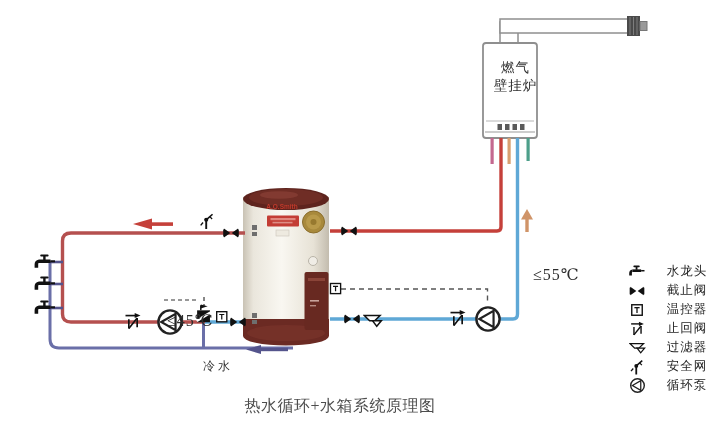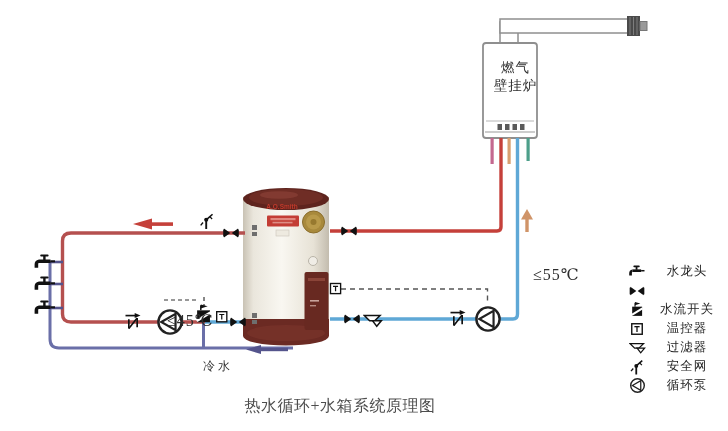--- a/index.html
+++ b/index.html
@@ -223,40 +223,41 @@
           </svg>
       </span>
       <span class="legend-label">水龙头</span>
     </div>
     <div class="legend-row">
       <span class="legend-icon-cell">
         <svg width="16" height="16" viewBox="0 0 24 24">
             <use href="#sym-stop-valve" xlink:href="#sym-stop-valve"></use>
           </svg>
       </span>
-    </div>
-    <div class="legend-row">
-      <span class="legend-icon-cell">
-        <svg width="17" height="17" viewBox="0 0 24 24">
-            <use href="#sym-flow-switch" xlink:href="#sym-flow-switch"></use>
-          </svg>
-      </span>
-      <span class="legend-label">水流开关</span>
+      <span class="legend-label">截止阀</span>
     </div>
     <div class="legend-row">
       <span class="legend-icon-cell">
         <svg width="14" height="14" viewBox="0 0 24 24">
             <use href="#sym-thermostat" xlink:href="#sym-thermostat"></use>
           </svg>
       </span>
       <span class="legend-label">温控器</span>
     </div>
     <div class="legend-row">
       <span class="legend-icon-cell">
         <svg width="17" height="17" viewBox="0 0 24 24">
+            <use href="#sym-check-valve" xlink:href="#sym-check-valve"></use>
+          </svg>
+      </span>
+      <span class="legend-label">止回阀</span>
+    </div>
+    <div class="legend-row">
+      <span class="legend-icon-cell">
+        <svg width="17" height="17" viewBox="0 0 24 24">
             <use href="#sym-filter" xlink:href="#sym-filter"></use>
           </svg>
       </span>
       <span class="legend-label">过滤器</span>
     </div>
     <div class="legend-row">
       <span class="legend-icon-cell">
         <svg width="18" height="18" viewBox="0 0 24 24">
             <use href="#sym-safety-net" xlink:href="#sym-safety-net"></use>
           </svg>

